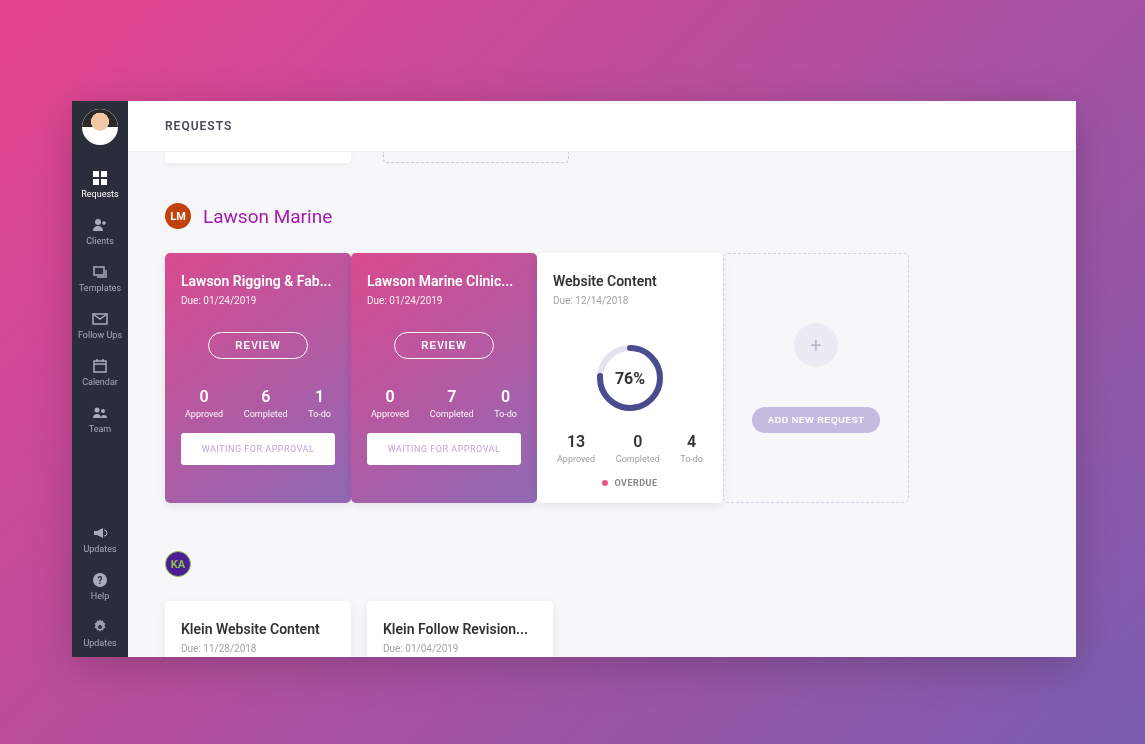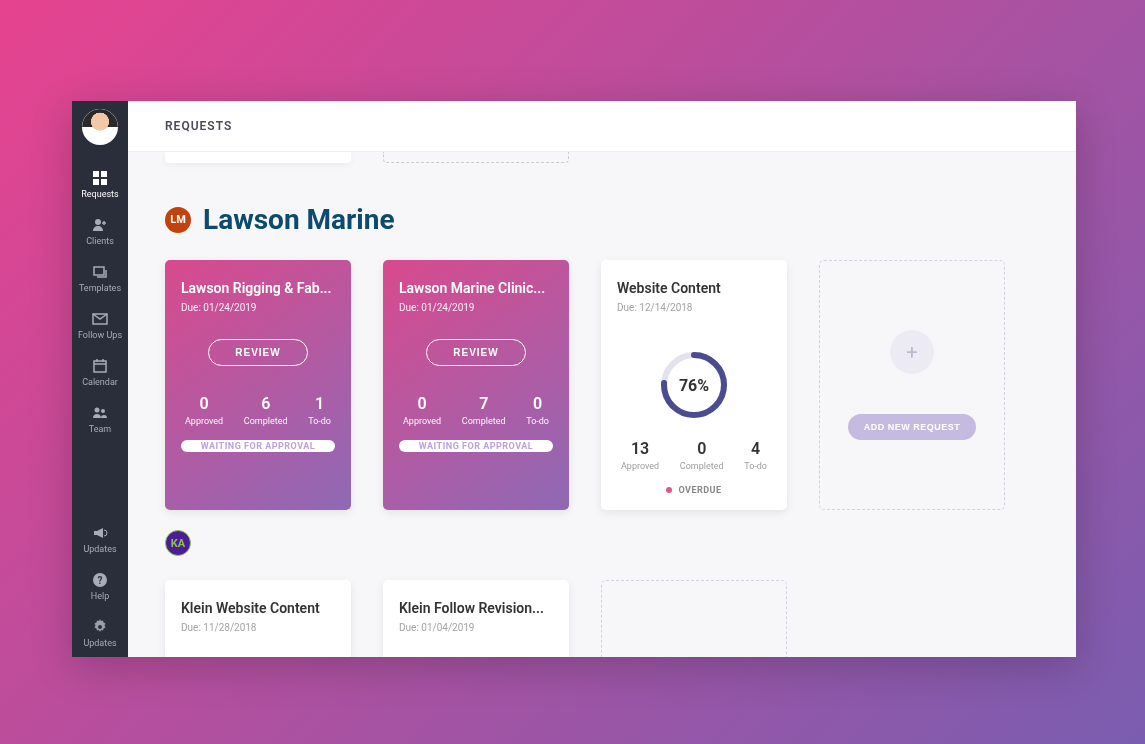--- a/index.html
+++ b/index.html
@@ -27,44 +27,44 @@
 .main { flex:1; display:flex; flex-direction:column; overflow:hidden; }
 .header { height:51px; background:#fff; display:flex; align-items:center; padding:0 37px; font-size:12px; letter-spacing:1px; color:#4a4a5a; font-weight:600; border-bottom:1px solid #eee; }
 .content { flex:1; overflow:auto; padding:0 37px 24px; position:relative; }
 .partial-row { height:11px; display:flex; gap:32px; margin-bottom:40px; }
 .partial-card { width:186px; height:11px; background:#fff; border-radius:0 0 4px 4px; box-shadow:0 2px 6px rgba(0,0,0,0.05); }
 .partial-dashed { width:186px; height:11px; border:1px dashed #ccc; border-top:none; border-radius:0 0 4px 4px; }
 .group-title { display:flex; align-items:center; gap:12px; margin-bottom:24px; }
 .group-badge { width:26px; height:26px; border-radius:50%; display:flex; align-items:center; justify-content:center; font-size:11px; font-weight:700; }
 .group-badge.lm { background:#c2410c; color:#fff; }
 .group-badge.ka { background:#4c1d95; color:#8bc34a; border:1px solid #8bc34a; }
-.group-name { font-size:28px; color:#0c4a6e; font-weight:700; }
-.cards-row { display:flex; gap:32px; margin-bottom:20px; }
+.group-name { font-size:19px; color:#a21caf; font-weight:400; }
+.cards-row { display:flex; margin-bottom:48px; }
 .card { width:186px; height:250px; border-radius:5px; padding:20px 16px 14px; display:flex; flex-direction:column; box-shadow:0 3px 10px rgba(0,0,0,0.08); }
 .card.gradient { background:linear-gradient(145deg, #d94a8e 0%, #8f69b5 100%); color:#fff; }
 .card.white { background:#fff; color:#333; }
 .card-title { font-size:14px; font-weight:600; margin-bottom:6px; white-space:nowrap; overflow:hidden; text-overflow:ellipsis; }
 .card-due { font-size:10px; opacity:0.9; margin-bottom:26px; }
 .card.white .card-due { color:#999; }
 .review-btn { align-self:center; border:1.5px solid #fff; border-radius:18px; padding:7px 26px; font-size:10px; letter-spacing:1px; color:#fff; background:transparent; cursor:pointer; font-weight:600; margin-bottom:28px;text-align:center; }
 .stats { display:flex; justify-content:space-between; padding:0 4px; margin-bottom:14px; }
 .stat { text-align:center; }
 .stat-num { font-size:16px; font-weight:600; }
 .stat-label { font-size:9px; margin-top:3px; opacity:0.95; }
 .card.white .stat-label { color:#999; }
-.badge-bar { background:#fff; color:#bca3d6; font-size:9px; font-weight:700; text-align:center; padding:1px 0; border-radius:10px; letter-spacing:0.5px; }
+.badge-bar { background:#fff; color:#bca3d6; font-size:9px; font-weight:400; text-align:center; padding:11px 0; border-radius:3px; letter-spacing:0.5px; }
 .progress-ring { align-self:center; margin:10px 0 18px; position:relative; width:72px; height:72px; }
 .progress-ring svg { transform:rotate(-90deg); }
 .progress-pct { position:absolute; inset:0; display:flex; align-items:center; justify-content:center; font-size:16px; font-weight:700; color:#333; }
 .overdue { align-self:center; font-size:9px; font-weight:700; color:#888; letter-spacing:0.5px; display:flex; align-items:center; gap:6px; }
 .overdue::before { content:""; width:6px; height:6px; border-radius:50%; background:#e8548a; }
 .add-card { width:186px; height:250px; border:1.5px dashed #d6d0e6; border-radius:5px; display:flex; flex-direction:column; align-items:center; justify-content:center; gap:40px; }
 .plus-circle { width:44px; height:44px; border-radius:50%; background:#ecebf3; color:#bcb8ce; display:flex; align-items:center; justify-content:center; font-size:20px; }
 .add-btn { background:#c5bbe0; color:#fff; font-size:9px; font-weight:700; letter-spacing:0.5px; border:none; border-radius:14px; padding:8px 16px; cursor:pointer; }
-.bottom-row { display:flex; gap:32px; }
+.bottom-row { display:flex; gap:16px;align-items:flex-end; }
 .bottom-card { width:186px; background:#fff; border-radius:5px 5px 0 0; padding:20px 16px 0; box-shadow:0 3px 10px rgba(0,0,0,0.08); }
 .bottom-dashed { width:186px; border:1.5px dashed #d6d0e6; border-bottom:none; border-radius:5px 5px 0 0; }
 </style>
 </head>
 <body>
 
 <div class="app-window">
   <div class="sidebar">
     <div class="avatar"></div>
     <div class="nav-item active">

